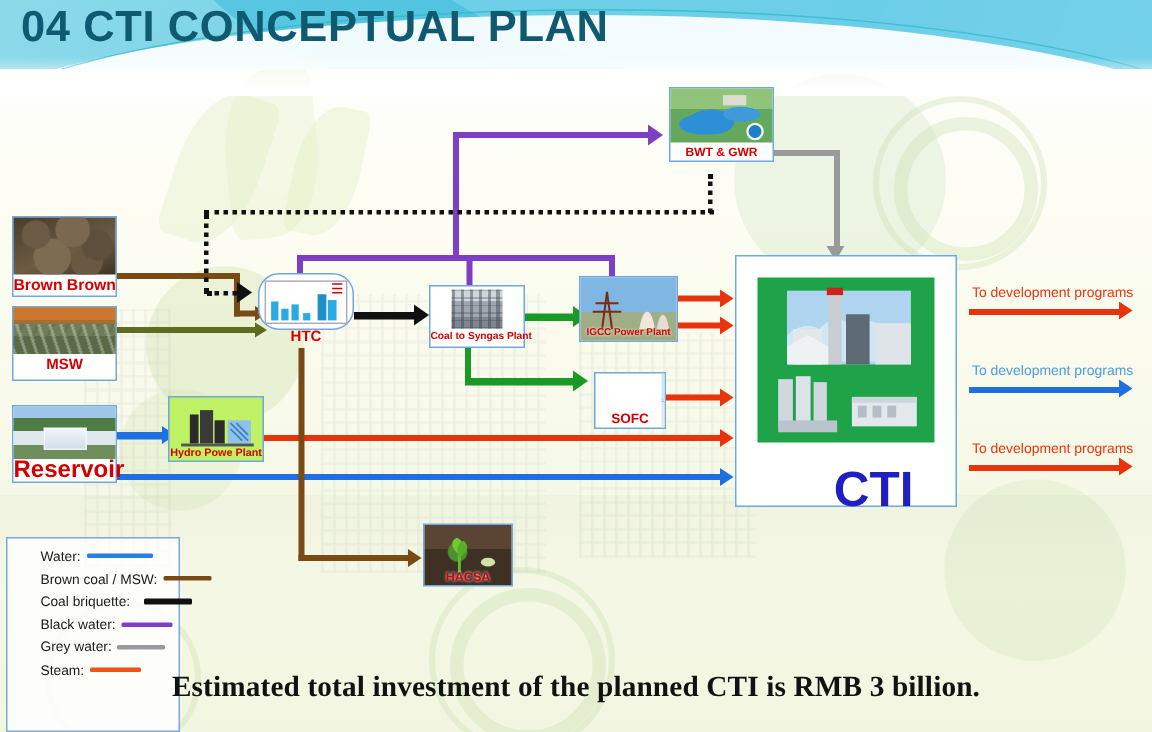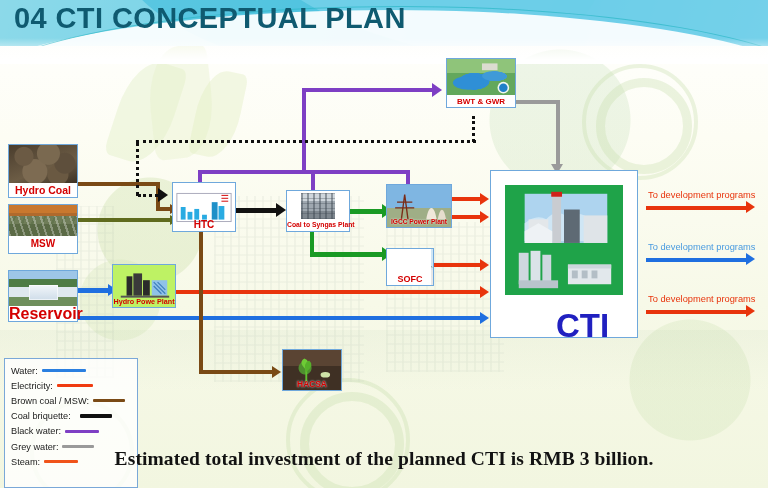--- a/index.html
+++ b/index.html
@@ -81,23 +81,23 @@
   .ph-cti{background:#1fa349;}
 
   
   .sub{position:absolute;inset:0;width:100%;height:100%;}
 
   
   .ln{position:absolute;z-index:20;}
   .arw{position:absolute;width:0;height:0;z-index:21;}
 
   
-  .legend{position:absolute;left:4px;top:358px;width:134px;height:130px;
+  .legend{position:absolute;left:4px;top:358px;width:116px;height:130px;
      border:1.4px solid #7aa8d8;background:rgba(255,255,255,.80);
-     box-sizing:border-box;padding:4px 5px 0 6px;z-index:60;}
+     box-sizing:border-box;padding:4px 5px 0 22px;z-index:60;}
   .lg-row{display:flex;align-items:center;height:15.2px;}
   .lg-txt{font-size:9.2px;color:#1a1a1a;white-space:nowrap;}
   .lg-swatch{height:3px;flex:0 0 auto;margin-left:4px;border-radius:1px;}
 
   .note{position:absolute;left:152px;top:409px;font-size:10.2px;color:#1d1d1d;
         z-index:60;white-space:nowrap;}
   .note u{text-decoration:none;border-bottom:1.4px dotted #cc2b2b;}
 
   .foot{position:absolute;left:0;top:448px;width:768px;text-align:center;
         z-index:60;font-family:"Liberation Serif", serif;
@@ -194,21 +194,21 @@
 
   <div class="ln" style="left:646px;top:206px;width:104px;height:3.5px;background:#e8340c;"></div>
   <div class="arw" style="left:746px;top:201px;border-top:6px solid transparent;border-bottom:6px solid transparent;border-left:9px solid #e8340c;"></div>
   <div class="ln" style="left:646px;top:258px;width:104px;height:3.5px;background:#1f6fe0;"></div>
   <div class="arw" style="left:746px;top:253px;border-top:6px solid transparent;border-bottom:6px solid transparent;border-left:9px solid #1f6fe0;"></div>
   <div class="ln" style="left:646px;top:310px;width:104px;height:3.5px;background:#e8340c;"></div>
   <div class="arw" style="left:746px;top:305px;border-top:6px solid transparent;border-bottom:6px solid transparent;border-left:9px solid #e8340c;"></div>
 
   <div class="node" style="left:8px;top:144px;width:70px;height:54px;">
     <div class="pic ph-coal" style="height:38px;position:relative;"></div>
-    <div class="cap" style="top:38px;font-size:10.5px;line-height:15px;">Hydro Coal</div>
+    <div class="cap" style="top:38px;font-size:10.5px;line-height:15px;">Brown Brown</div>
   </div>
 
   <div class="node" style="left:8px;top:204px;width:70px;height:50px;">
     <div class="pic ph-msw" style="height:31px;position:relative;"></div>
     <div class="cap" style="top:31px;font-size:10px;line-height:16px;">MSW</div>
   </div>
 
   <div class="node" style="left:8px;top:270px;width:70px;height:52px;">
     <div class="pic ph-dam" style="height:35px;position:relative;"></div>
     <div class="cap" style="top:35px;font-size:16px;line-height:15px;">Reservoir</div>
@@ -219,21 +219,21 @@
       <rect x="14" y="6" width="6" height="20" fill="#2a2a2a"></rect>
       <rect x="21" y="3" width="9" height="23" fill="#3a3a3a"></rect>
       <rect x="31" y="10" width="7" height="16" fill="#2a2a2a"></rect>
       <path d="M40 10 L56 10 L56 26 L40 26 Z" fill="#8fc2e8"></path>
       <path d="M42 12 L54 24 M46 12 L54 20 M42 16 L50 24" stroke="#3d7fbd" stroke-width="1.2"></path>
       <rect x="8" y="26" width="50" height="2" fill="#555"></rect>
     </svg>
     <div class="cap" style="top:31px;font-size:7.2px;line-height:11px;">Hydro Powe Plant</div>
   </div>
 
-  <div class="node" style="left:172px;top:182px;width:64px;height:50px;background:#fff;">
+  <div class="node" style="left:172px;top:182px;width:64px;height:38px;background:#fff;border-radius:14px;">
     <svg class="sub" viewBox="0 0 64 36">
       <rect x="4" y="4" width="56" height="29" fill="#fff" stroke="#aab" stroke-width="1"></rect>
       <rect x="8" y="18" width="5" height="13" fill="#29abe2"></rect>
       <rect x="15" y="23" width="5" height="8" fill="#29abe2"></rect>
       <rect x="22" y="20" width="5" height="11" fill="#29abe2"></rect>
       <rect x="30" y="26" width="5" height="5" fill="#29abe2"></rect>
       <rect x="40" y="13" width="6" height="18" fill="#1e90c8"></rect>
       <rect x="47" y="17" width="6" height="14" fill="#29abe2"></rect>
       <path d="M50 6 h7 M50 9 h7 M50 12 h7" stroke="#d40000" stroke-width="1"></path>
     </svg>
@@ -250,21 +250,21 @@
       <svg class="sub" viewBox="0 0 66 44">
         <path d="M14 40 L18 10 L22 40 M10 18 h16 M8 24 h20" stroke="#7a2b16" stroke-width="1.4" fill="none"></path>
         <path d="M40 40 q2 -16 6 -16 q4 0 6 16 Z" fill="#efe7da"></path>
         <path d="M52 40 q2 -14 5 -14 q3 0 5 14 Z" fill="#e6ddcd"></path>
         <rect x="0" y="36" width="66" height="8" fill="#9fae86"></rect>
       </svg>
     </div>
     <div class="cap" style="bottom:1px;font-size:6.6px;line-height:9px;text-shadow:0 0 2px #fff;">IGCC Power Plant</div>
   </div>
 
-  <div class="node" style="left:386px;top:248px;width:48px;height:38px;padding-left:44px;">
+  <div class="node" style="left:396px;top:248px;width:48px;height:38px;padding-left:44px;">
     <div class="pic ph-sofc" style="position:relative;height:100%;">
       <svg class="sub" viewBox="0 0 48 38">
         <rect x="4" y="8" width="5" height="20" fill="#e8e8e8" stroke="#bbb" stroke-width=".6"></rect>
         <rect x="14" y="12" width="28" height="16" fill="#f2f2f2" stroke="#9ab" stroke-width=".6"></rect>
         <path d="M16 14 h24 M16 18 h24 M16 22 h24" stroke="#3fa83f" stroke-width="1.1"></path>
         <rect x="0" y="27" width="48" height="4" fill="#2c7a2c"></rect>
       </svg>
     </div>
     <div class="cap" style="bottom:0px;font-size:9px;line-height:11px;text-shadow:0 0 2px #fff;">SOFC</div>
   </div>
@@ -323,24 +323,20 @@
   <div class="out-lbl" style="left:648px;top:190px;color:#e8340c;">To development  programs</div>
   <div class="out-lbl" style="left:648px;top:242px;color:#4a9be0;">To development  programs</div>
   <div class="out-lbl" style="left:648px;top:294px;color:#e8340c;">To development  programs</div>
 
   <div class="legend">
     <div class="lg-row">
       <span class="lg-txt">Water:</span>
       <span class="lg-swatch" style="background:#2a7fe0;width:44px;"></span>
     </div>
     <div class="lg-row">
-      <span class="lg-txt">Electricity:</span>
-      <span class="lg-swatch" style="background:#f03b10;width:36px;"></span>
-    </div>
-    <div class="lg-row">
       <span class="lg-txt">Brown coal / MSW:</span>
       <span class="lg-swatch" style="background:#7a4a15;width:32px;"></span>
     </div>
     <div class="lg-row">
       <span class="lg-txt">Coal briquette:</span>
       <span class="lg-swatch" style="background:#101010;width:32px;height:4px;margin-left:9px;"></span>
     </div>
     <div class="lg-row">
       <span class="lg-txt">Black water:</span>
       <span class="lg-swatch" style="background:#7e3fc4;width:34px;"></span>

